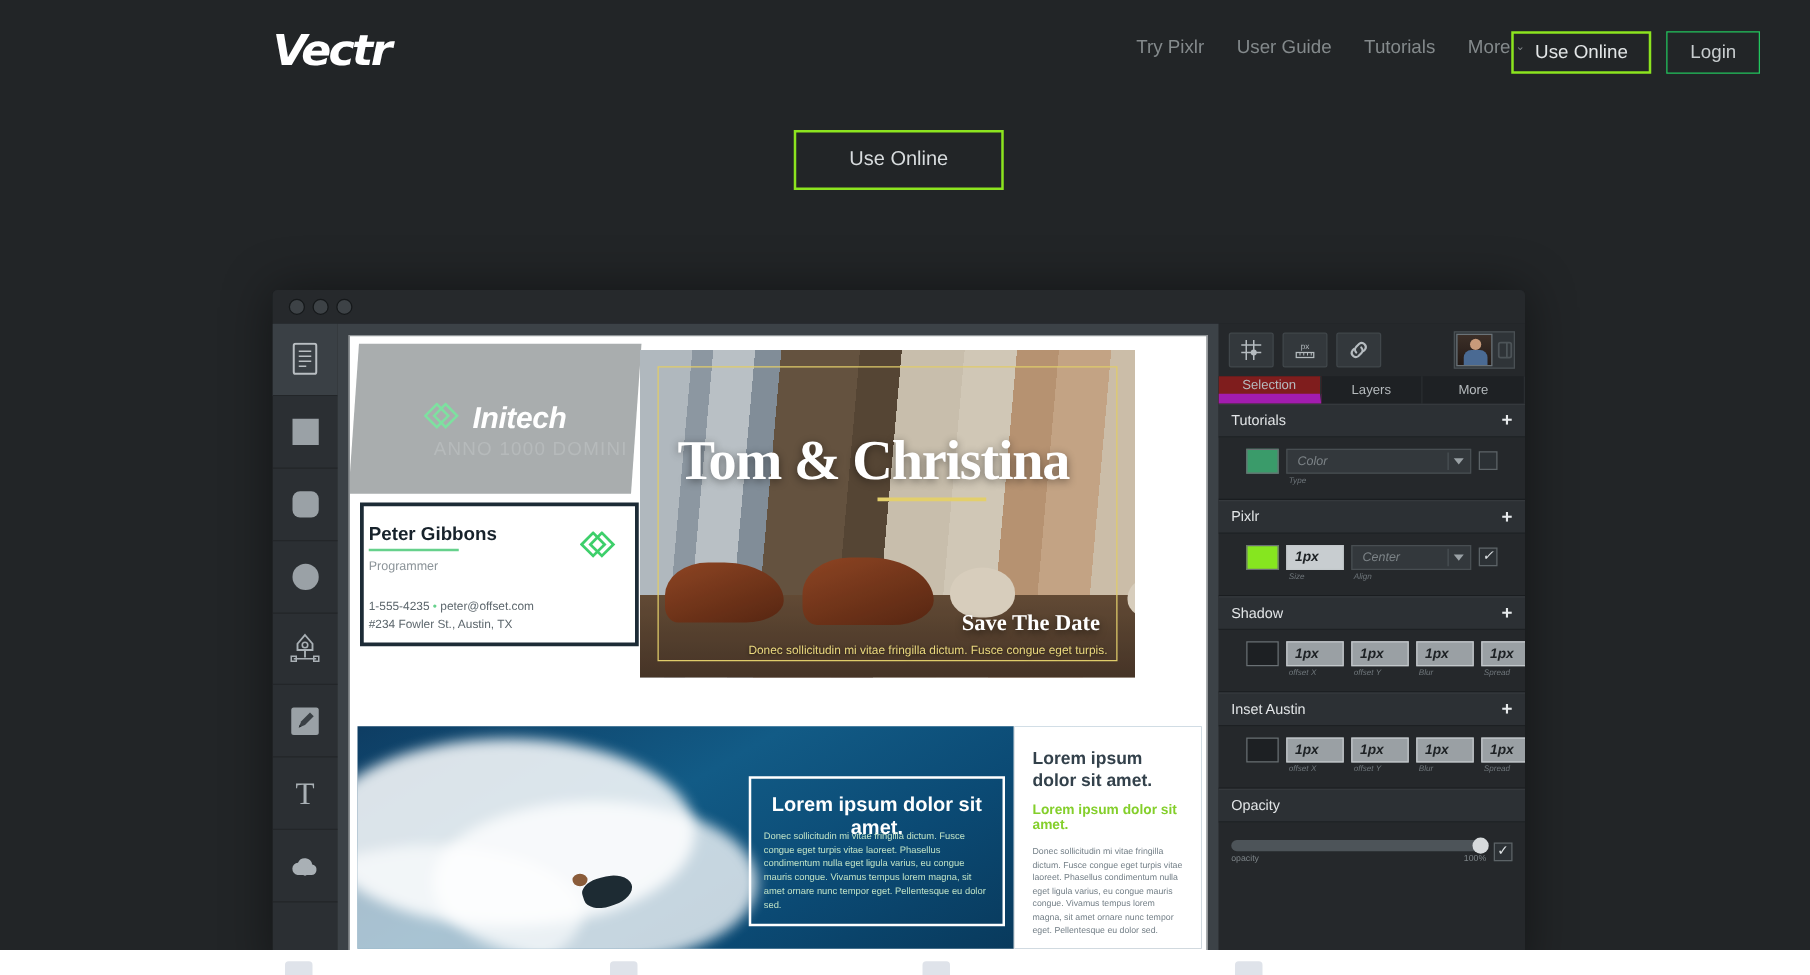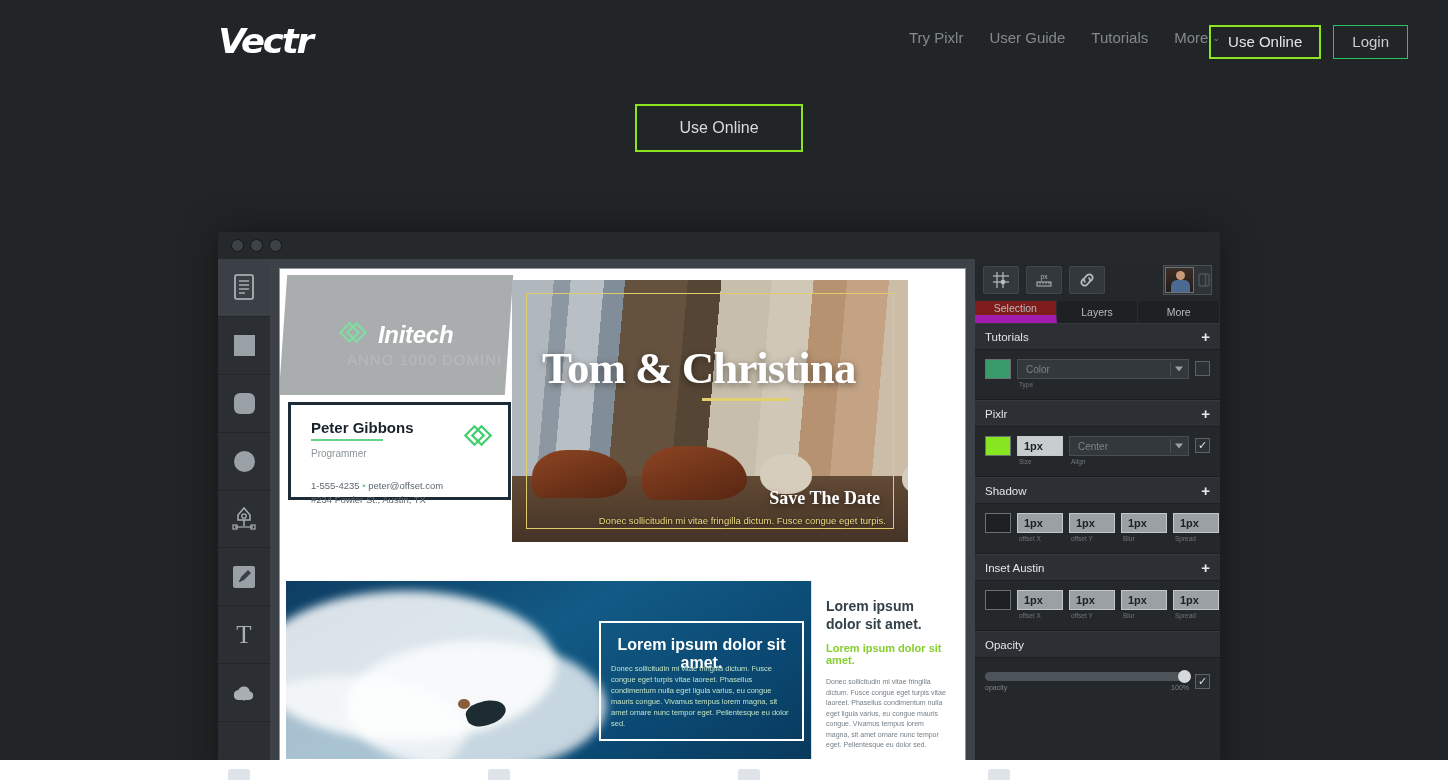--- a/index.html
+++ b/index.html
@@ -82,22 +82,22 @@
     position: absolute; left: 3px; top: 6px; width: 226px; height: 120px;
     background: #a9adae; transform: skewX(-4deg);
     display: flex; align-items: center; justify-content: center;
   }
   .card-back-inner { transform: skewX(4deg); text-align: center; position: relative; }
   .initech-logo { display: flex; align-items: center; gap: 9px; }
   .initech-name { color: #fff; font-size: 24px; font-weight: bold; font-style: italic; letter-spacing: -.3px; }
   .anno { position: absolute; left: 8px; top: 30px; color: #b6babb; font-size: 15px; letter-spacing: 1px; white-space: nowrap; }
 
   .card-front {
-    position: absolute; left: 8px; top: 133px; width: 223px; height: 98px;
-    background: #fff; border: 3px solid #1d2b36; padding: 14px 20px;
+    position: absolute; left: 8px; top: 133px; width: 223px; height: 115px;
+    background: #fff; border: 3px solid #1d2b36; padding: 14px 4px;
   }
   .cf-name { color: #17222b; font-size: 15px; font-weight: bold; }
   .cf-rule { width: 72px; height: 2px; background: #66d18c; margin: 3px 0 7px; }
   .cf-role { color: #8c9499; font-size: 10px; }
   .cf-contact { margin-top: 20px; color: #5d676d; font-size: 9.5px; line-height: 14px; }
   .cf-dot { color: #66d18c; }
   .cf-logo { position: absolute; right: 14px; top: 20px; }
 
   
   .wedding {
@@ -170,21 +170,21 @@
   }
   .rp-tab.active { background: #7f1d1d; border-bottom: 8px solid #a21caf; }
 
   .sec-head {
     height: 27px; background: #2c3034; display: flex; align-items: center;
     padding: 0 10px; border-bottom: 1px solid #1d2023; border-top: 1px solid #35393d;
   }
   .sec-title { color: #e2e5e7; font-size: 11.5px; flex: 1; }
   .sec-plus { color: #e6e9eb; font-size: 15px; font-weight: bold; cursor: pointer; line-height: 1; }
 
-  .sec-body { padding: 9px 10px 11px; border-bottom: 1px solid #1a1d20; }
+  .sec-body { padding: 9px 22px 11px; border-bottom: 1px solid #1a1d20; font-style: italic; }
   .row { display: flex; align-items: flex-start; gap: 6px; }
   .swatch { width: 26px; height: 20px; border: 1px solid #6a7074; cursor: pointer; flex: none; }
   .fieldwrap { display: flex; flex-direction: column; }
   .lbl { color: #6e757a; font-size: 6.5px; margin-top: 2px; padding-left: 2px; }
   .numbox {
     width: 46px; height: 20px; background: #9aa0a4; border: 1px solid #c3c8cb; color: #1d2124;
     font-size: 11px; font-weight: bold; display: flex; align-items: center; padding-left: 6px; cursor: text;
   }
   .numbox.light { background: #c8cdd0; }
   .sel {

